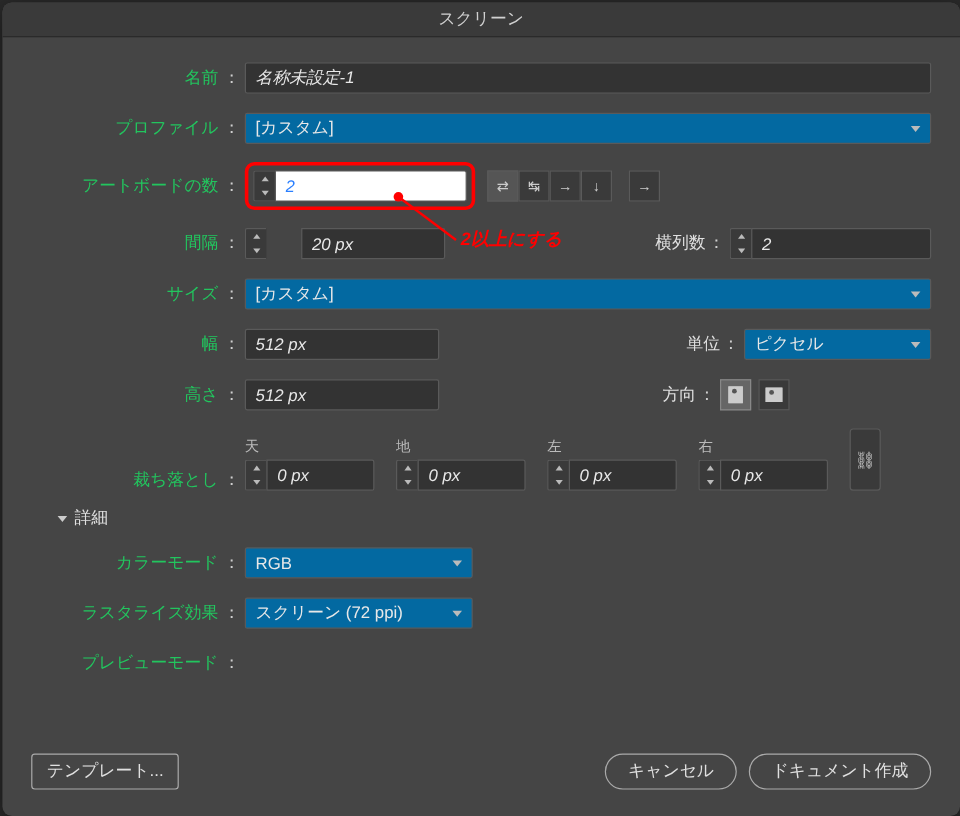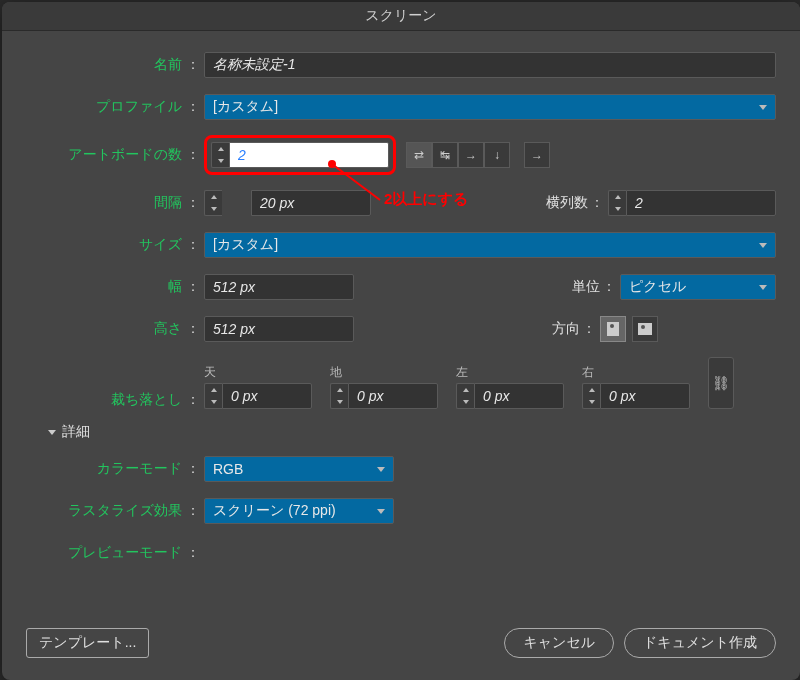--- a/index.html
+++ b/index.html
@@ -96,21 +96,21 @@
   .stepper .up, .stepper .down {
     flex:1; display:flex; align-items:center; justify-content:center;
   }
   .stepper .up::before {
     content:""; border-left:3px solid transparent; border-right:3px solid transparent; border-bottom:4px solid #bbb;
   }
   .stepper .down::before {
     content:""; border-left:3px solid transparent; border-right:3px solid transparent; border-top:4px solid #bbb;
   }
   .stepper + .num-input { border-radius: 0 2px 2px 0; }
-  .num-input { width: 150px; }
+  .num-input { width: 162px; }
   .num-input.short { width: 70px; }
   .num-input.med { width: 90px; }
   .highlight-box {
     border: 3px solid #ff0000;
     border-radius: 8px;
     padding: 4px;
     display: flex;
     align-items: center;
   }
   .highlight-box .num-input {
@@ -233,21 +233,21 @@
       </div>
       <div class="icon-btn-group" style="margin-left:14px;">
         <div class="icon-btn">→</div>
       </div>
     </div>
 
     <svg class="overlay" width="800" height="680">
       <line class="anno-line" x1="330" y1="162" x2="378" y2="198"></line>
       <circle cx="330" cy="162" r="4" fill="#ff0000"></circle>
     </svg>
-    <div class="anno-text" style="left:382px; top:188px;">2以上にする</div>
+    <div class="anno-text" style="left:382px; top:188px;font-style:italic;">2以上にする</div>
 
     <div class="row">
       <div class="label-col"><span>間隔</span></div>
       <div class="colon">：</div>
       <div class="stepper">
           <div class="up"></div>
           <div class="down"></div>
         </div>
       <input class="num-input" type="text" style="width: 120px; margin-left: 29px;" value="20 px">
       <div style="flex:1"></div>

